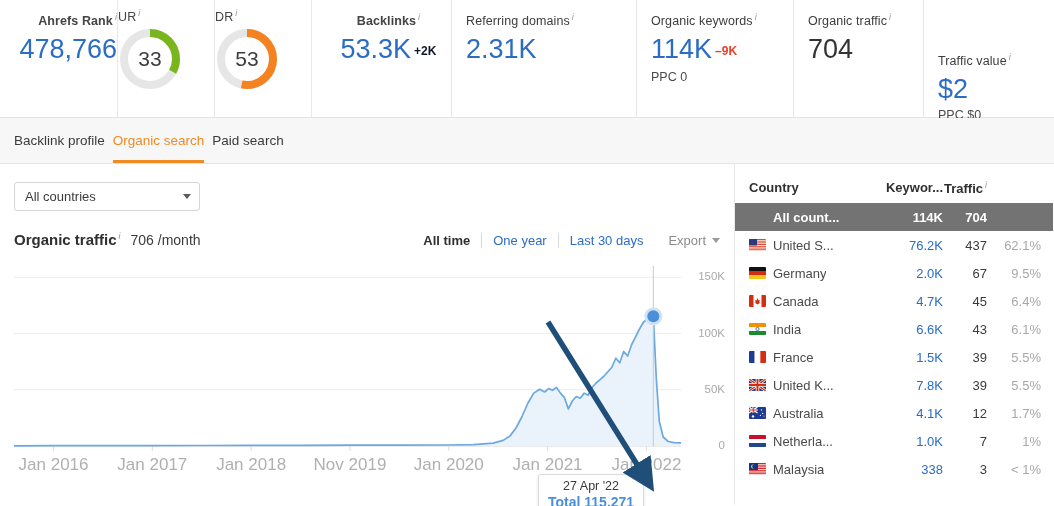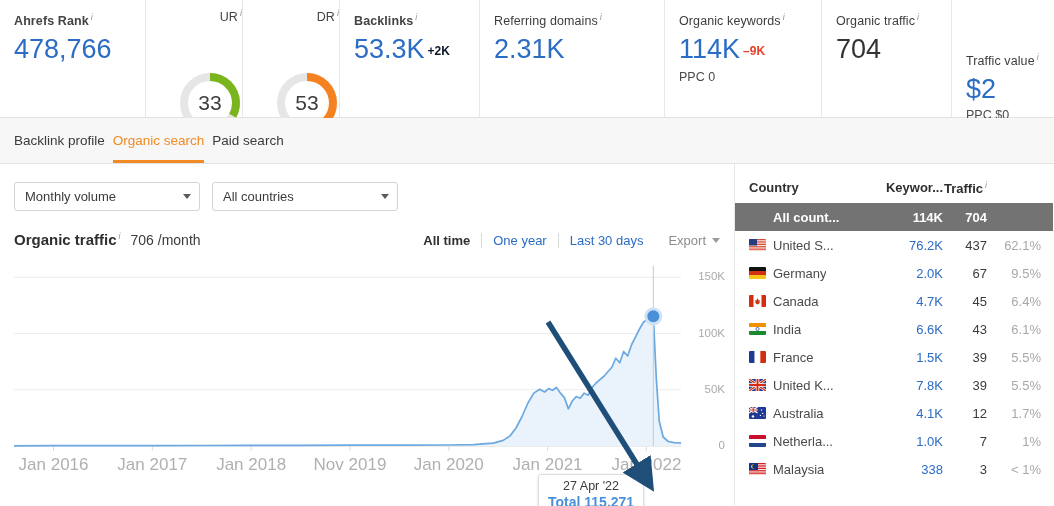--- a/index.html
+++ b/index.html
@@ -64,24 +64,23 @@
   .metric-sub {
     font-size: 12.5px;
     color: #4a4a4a;
     margin-top: 2px;
   }
 
   
   .gauge-cell {
     display: flex;
     flex-direction: column;
-    align-items: flex-end;
+    align-items: flex-start;
     padding: 8px 0 0 0;
     width: 97px;
-    gap: 44px;
   }
   .gauge-cell .metric-label { text-align: center; font-weight: 400; font-size: 12.5px; }
   .gauge-wrap { position: relative; width: 64px; height: 64px; margin-top: 3px; }
   .gauge-wrap svg { display: block; transform: rotate(-90deg); }
   .gauge-num {
     position: absolute; inset: 0;
     display: flex; align-items: center; justify-content: center;
     font-size: 21px; color: #3d3d3d;
   }
 
@@ -238,21 +237,21 @@
   .h-pct { width: 54px; }
   .flag { width: 17px; height: 12px; flex: 0 0 17px; border-radius: 1px; overflow: hidden; display: block; }
   .flag svg { display: block; }
 </style>
 </head>
 <body>
 
 <div class="app">
 
   <div class="metrics" id="metrics-row">
-      <div class="metric" style="width: 146px;">
+      <div class="metric" style="width: 118px; text-align: right;">
         <div class="metric-label">Ahrefs Rank<span class="sup-i">i</span></div>
         <div class="metric-value v-blue">478,766</div>
       </div>
       <div class="metric gauge-cell" style="width: 97px;">
         <div class="metric-label"><span>UR</span><span class="sup-i">i</span></div>
         <div class="gauge-wrap">
           <svg width="64" height="64" viewBox="0 0 64 64">
             <circle cx="32" cy="32" r="26" fill="none" stroke="#e6e6e6" stroke-width="8"></circle>
             <circle cx="32" cy="32" r="26" fill="none" stroke="#7ab51d" stroke-width="8" stroke-dasharray="53.9 109.5"></circle>
           </svg>
@@ -262,21 +261,21 @@
       <div class="metric gauge-cell" style="width: 97px;">
         <div class="metric-label"><span>DR</span><span class="sup-i">i</span></div>
         <div class="gauge-wrap">
           <svg width="64" height="64" viewBox="0 0 64 64">
             <circle cx="32" cy="32" r="26" fill="none" stroke="#e6e6e6" stroke-width="8"></circle>
             <circle cx="32" cy="32" r="26" fill="none" stroke="#f58220" stroke-width="8" stroke-dasharray="86.6 76.8"></circle>
           </svg>
           <div class="gauge-num">53</div>
         </div>
       </div>
-      <div class="metric" style="width: 140px;">
+      <div class="metric" style="width: 140px; text-align: center;">
         <div class="metric-label">Backlinks<span class="sup-i">i</span></div>
         <div class="metric-value v-blue">53.3K<span class="delta up">+2K</span></div>
       </div>
       <div class="metric" style="width: 185px;">
         <div class="metric-label reg">Referring domains<span class="sup-i">i</span></div>
         <div class="metric-value v-blue">2.31K</div>
       </div>
       <div class="metric" style="width: 157px;">
         <div class="metric-label reg">Organic keywords<span class="sup-i">i</span></div>
         <div class="metric-value v-blue">114K<span class="delta down">–9K</span></div>
@@ -297,24 +296,20 @@
       <div class="tab">Backlink profile</div>
       <div class="tab active">Organic search</div>
       <div class="tab">Paid search</div>
     </div>
 
   <div class="body">
 
     <div class="left-pane">
 
       <div class="filters">
-        <div class="select">
-          <span class="sel-text">Monthly volume</span>
-          <span class="caret"></span>
-        </div>
         <div class="select">
           <span class="sel-text">All countries</span>
           <span class="caret"></span>
         </div>
       </div>
 
       <div class="chart-head">
         <span class="ch-title"><span>Organic traffic</span><span class="sup-i">i</span></span>
         <span class="ch-sub">706 /month</span>
         <span class="ranges" id="range-row">

